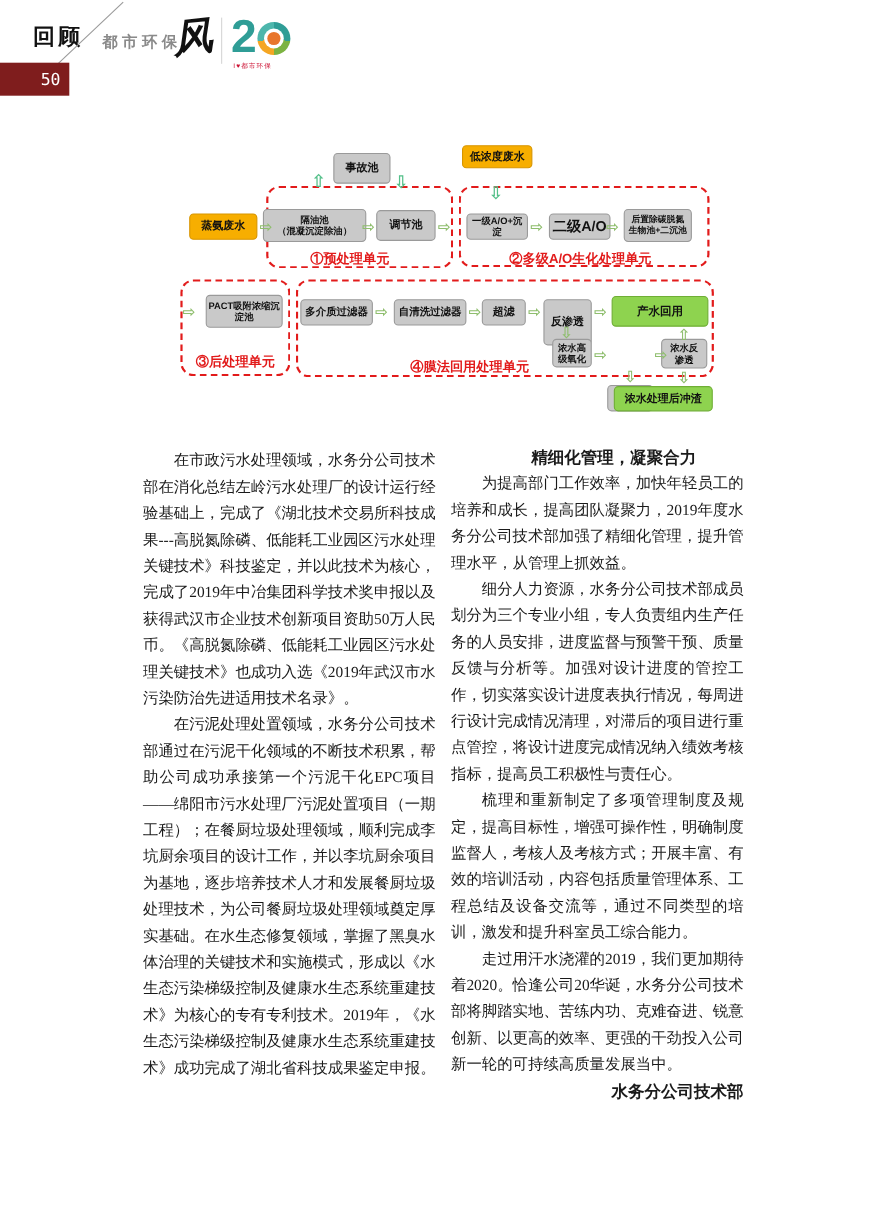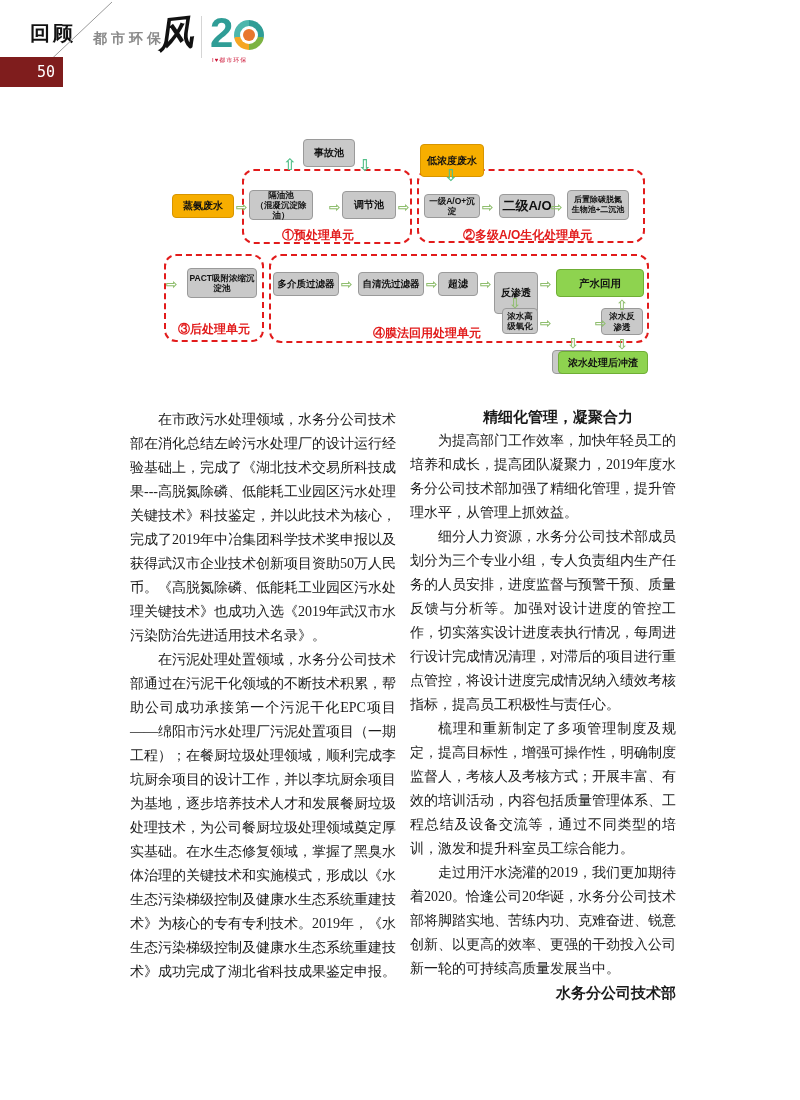--- a/index.html
+++ b/index.html
@@ -85,24 +85,24 @@
   <div class="unit" style="left:417px;top:169px;width:228px;height:74px;"></div>
   <div class="unit" style="left:164px;top:254px;width:100px;height:88px;"></div>
   <div class="unit" style="left:269px;top:254px;width:380px;height:89px;"></div>
 
   <div class="unit-label" style="left:282px;top:227px;">①预处理单元</div>
   <div class="unit-label" style="left:463px;top:227px;">②多级A/O生化处理单元</div>
   <div class="unit-label" style="left:178px;top:321px;">③后处理单元</div>
   <div class="unit-label" style="left:373px;top:325px;">④膜法回用处理单元</div>
 
   <div class="fnode orange" style="left:172px;top:194px;width:62px;height:24px;font-size:10px;">蒸氨废水</div>
-  <div class="fnode orange" style="left:420px;top:144px;width:64px;height:33px;font-size:10px;">低浓度废水</div>
+  <div class="fnode orange" style="left:420px;top:132px;width:64px;height:21px;font-size:10px;">低浓度废水</div>
 
   <div class="fnode gray" style="left:303px;top:139px;width:52px;height:28px;font-size:10px;">事故池</div>
-  <div class="fnode gray" style="left:249px;top:190px;width:64px;height:30px;font-size:8.5px;">隔油池
+  <div class="fnode gray" style="left:239px;top:190px;width:94px;height:30px;font-size:8.5px;">隔油池
 （混凝沉淀除油）</div>
   <div class="fnode gray" style="left:342px;top:191px;width:54px;height:28px;font-size:10px;">调节池</div>
   <div class="fnode gray" style="left:424px;top:194px;width:56px;height:24px;font-size:8.5px;">一级A/O+沉淀</div>
   <div class="fnode gray" style="left:499px;top:194px;width:56px;height:24px;font-size:13px;">二级A/O</div>
   <div class="fnode gray" style="left:567px;top:190px;width:62px;height:30px;font-size:8px;">后置除碳脱氮
 生物池+二沉池</div>
 
   <div class="fnode gray" style="left:187px;top:268px;width:70px;height:30px;font-size:8.5px;">PACT吸附浓缩沉
 淀池</div>
   <div class="fnode gray" style="left:273px;top:272px;width:66px;height:24px;font-size:9.5px;">多介质过滤器</div>

